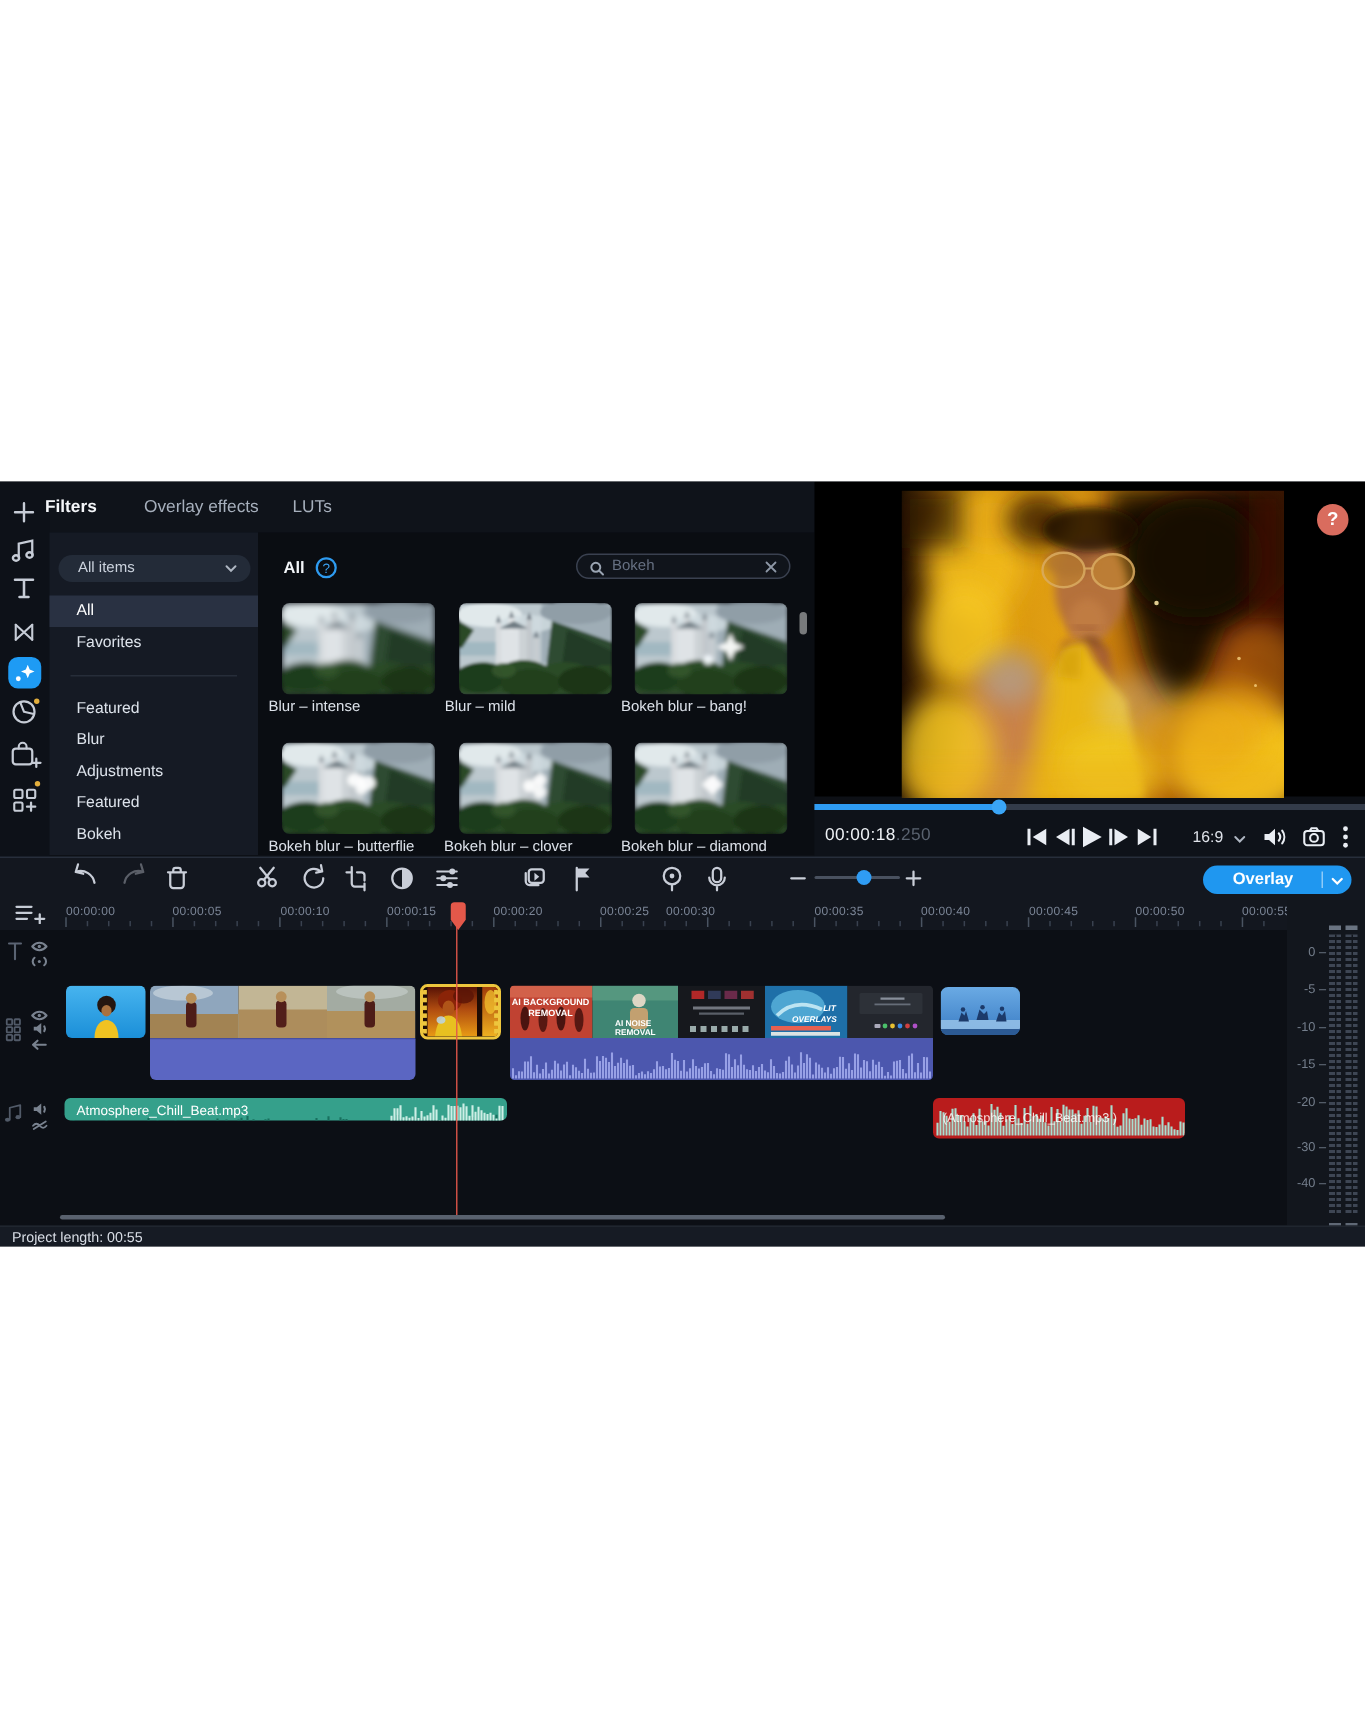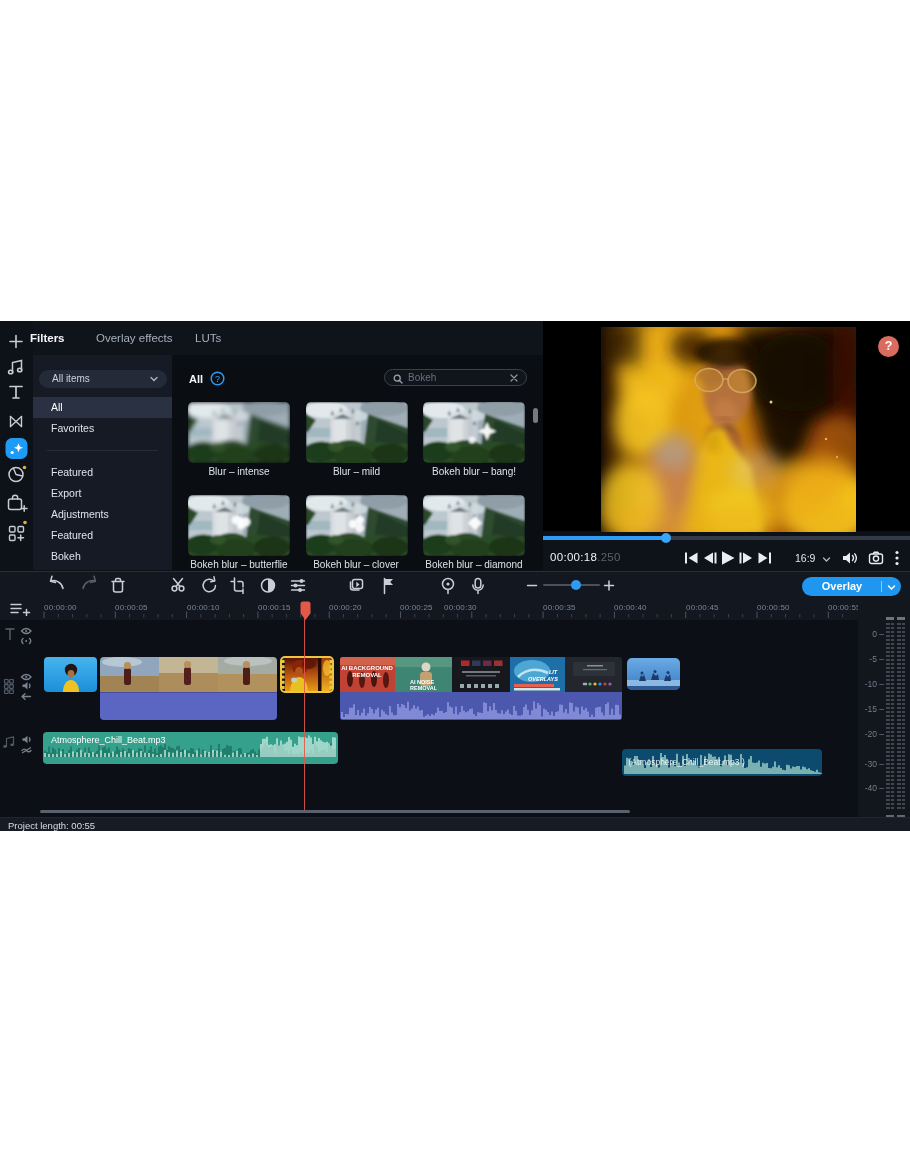--- a/index.html
+++ b/index.html
@@ -15,21 +15,21 @@
 #pctrl{left:543px;top:215px;width:367px;height:36px;background:#0e1219}
 #toolbar{left:0;top:251px;width:910px;height:28px;background:#13171f}
 #ruler{left:0;top:279px;width:858px;height:20px;background:#13171f}
 #meterpanel{left:858px;top:279px;width:52px;height:217px;background:#12161d}
 #tracks{left:0;top:299px;width:858px;height:197px;background:#0c0f15}
 #statusbar{left:0;top:496px;width:910px;height:14px;background:#161b24;border-top:1px solid #20262f}
 .rl{position:absolute;top:3px;font-size:8px;color:#7b8596;letter-spacing:.2px}
 .db{position:absolute;right:26px;font-size:8.5px;color:#747e8c;text-align:right}
 .row{position:absolute;left:33px;width:139px;height:21px;line-height:21px;font-size:10.5px;color:#dde3eb;padding-left:18px}
 .thumb{position:absolute;width:102px;height:61px;border-radius:5px;overflow:hidden}
-.tlabel{position:absolute;width:120px;text-align:center;font-size:10px;color:#dce1e9}
+.tlabel{position:absolute;width:120px;font-size:10px;color:#dce1e9}
 svg{display:block}
 .ic{position:absolute}
 </style></head>
 <body>
 <div id="app">
 
   <div class="abs" id="sidebar"></div>
   <svg class="ic" style="left:0;top:0" width="33" height="251" viewBox="0 0 33 251" fill="none" stroke="#c6ccd6" stroke-width="1.6" stroke-linecap="round">
     <path d="M10 20.5h12M16 14.5v12"></path>
     <path d="M12.5 51v-9.5l9-2V49" stroke-width="1.5"></path>
@@ -62,21 +62,21 @@
   <div class="abs" id="panelside"></div>
   <div class="abs" style="left:39px;top:49px;width:128px;height:18px;border-radius:9px;background:#232b38;color:#ccd3de;font-size:10px;line-height:18px;padding-left:13px">All items
     <svg style="position:absolute;right:9px;top:5px" width="8" height="8" viewBox="0 0 8 8" fill="none" stroke="#aeb6c2" stroke-width="1.3" stroke-linecap="round">
         <path d="M1 2.5l3 3 3-3"></path>
       </svg>
   </div>
   <div class="row" style="top:76px;background:#293142;color:#fff">All</div>
   <div class="row" style="top:97px">Favorites</div>
   <div class="abs" style="left:47px;top:129px;width:111px;height:1px;background:#262d39"></div>
   <div class="row" style="top:141px">Featured</div>
-  <div class="row" style="top:162px">Export</div>
+  <div class="row" style="top:162px">Blur</div>
   <div class="row" style="top:183px">Adjustments</div>
   <div class="row" style="top:204px">Featured</div>
   <div class="row" style="top:225px">Bokeh</div>
 
   <div class="abs" id="content"></div>
   <div class="abs" style="left:189px;top:49px;font-size:11px;font-weight:bold;color:#f2f5f8;line-height:18px">All</div>
   <svg class="ic" style="left:210px;top:50px" width="15" height="15" viewBox="0 0 15 15">
       <circle cx="7.5" cy="7.5" r="6.3" fill="none" stroke="#2e9bf0" stroke-width="1.5"></circle>
       <text x="7.5" y="10.8" text-anchor="middle" font-size="9" fill="#3ba1f2" font-family="Liberation Sans">?</text>
     </svg>
@@ -700,28 +700,28 @@
           <path d="M12 23l2-6 2 2 1-3 2 7z"></path>
           <path d="M24 22l2-7 3 3 2-2 1 6z"></path>
           <path d="M37 23l2-6 2 2 2-3 1 7z"></path>
           <circle cx="15" cy="15" r="1.5"></circle>
           <circle cx="28" cy="13.5" r="1.5"></circle>
           <circle cx="41" cy="14.5" r="1.5"></circle>
         </g>
 <rect y="28" width="54" height="4" fill="#2c5a94"></rect>
       </svg>
     </div>
-    <div class="abs" style="left:43px;top:411px;width:295px;height:32px;border-radius:4px;background:#35a08b;overflow:hidden">
+    <div class="abs" style="left:43px;top:411px;width:295px;height:15px;border-radius:4px;background:#35a08b;overflow:hidden">
 <svg width="295" height="27" style="position:absolute;left:0;top:0">
 <path d="M2.0 25.0V18.4M4.0 25.0V20.0M6.0 25.0V14.6M8.0 25.0V20.7M10.0 25.0V15.6M12.0 25.0V17.5M14.0 25.0V20.8M16.0 25.0V16.0M18.0 25.0V21.1M20.0 25.0V17.1M22.0 25.0V21.0M24.0 25.0V20.9M26.0 25.0V17.9M28.0 25.0V14.6M30.0 25.0V21.1M32.0 25.0V20.5M34.0 25.0V17.8M36.0 25.0V16.0M38.0 25.0V19.1M40.0 25.0V20.1M42.0 25.0V15.6M44.0 25.0V22.1M46.0 25.0V15.3M48.0 25.0V19.6M50.0 25.0V20.7M52.0 25.0V20.7M54.0 25.0V18.7M56.0 25.0V13.4M58.0 25.0V19.7M60.0 25.0V15.3M62.0 25.0V14.6M64.0 25.0V17.4M66.0 25.0V15.5M68.0 25.0V20.7M70.0 25.0V20.8M72.0 25.0V19.3M74.0 25.0V14.6M76.0 25.0V17.4M78.0 25.0V18.7M80.0 25.0V16.5M82.0 25.0V18.0M84.0 25.0V19.7M86.0 25.0V16.0M88.0 25.0V17.3M90.0 25.0V21.0M92.0 25.0V19.2M94.0 25.0V19.2M96.0 25.0V16.3M98.0 25.0V16.8M100.0 25.0V19.9M102.0 25.0V13.6M104.0 25.0V20.9M106.0 25.0V17.9M108.0 25.0V14.3M110.0 25.0V20.1M112.0 25.0V16.5M114.0 25.0V21.1M116.0 25.0V14.3M118.0 25.0V13.2M120.0 25.0V15.2M122.0 25.0V12.0M124.0 25.0V18.1M126.0 25.0V14.2M128.0 25.0V15.5M130.0 25.0V15.9M132.0 25.0V17.4M134.0 25.0V14.2M136.0 25.0V13.7M138.0 25.0V18.2M140.0 25.0V17.1M142.0 25.0V22.1M144.0 25.0V17.9M146.0 25.0V18.8M148.0 25.0V16.0M150.0 25.0V16.6M152.0 25.0V20.2M154.0 25.0V19.0M156.0 25.0V16.2M158.0 25.0V21.7M160.0 25.0V17.4M162.0 25.0V20.0M164.0 25.0V20.4M166.0 25.0V20.9M168.0 25.0V13.3M170.0 25.0V20.0M172.0 25.0V18.7M174.0 25.0V17.2M176.0 25.0V12.1M178.0 25.0V20.6M180.0 25.0V16.8M182.0 25.0V16.0M184.0 25.0V12.9M186.0 25.0V14.0M188.0 25.0V14.0M190.0 25.0V19.6M192.0 25.0V18.8M194.0 25.0V19.6M196.0 25.0V16.1M198.0 25.0V16.2M200.0 25.0V21.9M202.0 25.0V21.5M204.0 25.0V20.8M206.0 25.0V20.6M208.0 25.0V18.2M210.0 25.0V16.9M212.0 25.0V19.5M214.0 25.0V21.8M216.0 25.0V17.5M218.0 25.0V17.8M220.0 25.0V15.6M222.0 25.0V11.3M224.0 25.0V14.0M226.0 25.0V15.8M228.0 25.0V14.7M230.0 25.0V14.2M232.0 25.0V20.9M234.0 25.0V12.2M236.0 25.0V13.7M238.0 25.0V13.1M240.0 25.0V14.2M242.0 25.0V18.4M244.0 25.0V18.6M246.0 25.0V21.4M248.0 25.0V17.5M250.0 25.0V22.1M252.0 25.0V22.3M254.0 25.0V21.6M256.0 25.0V21.6M258.0 25.0V20.0M260.0 25.0V22.0M262.0 25.0V22.2M264.0 25.0V20.7M266.0 25.0V21.0M268.0 25.0V18.3M270.0 25.0V21.4M272.0 25.0V12.6M274.0 25.0V15.1M276.0 25.0V19.9M278.0 25.0V18.7M280.0 25.0V17.7M282.0 25.0V17.5M284.0 25.0V20.1M286.0 25.0V12.5M288.0 25.0V11.2M290.0 25.0V16.9M292.0 25.0V17.0" stroke="#18705f" stroke-width="1.4"></path>
 <path d="M218.0 25.0V11.9M220.0 25.0V6.8M222.0 25.0V6.8M224.0 25.0V4.8M226.0 25.0V12.8M228.0 25.0V12.2M230.0 25.0V13.2M232.0 25.0V12.3M234.0 25.0V6.2M236.0 25.0V13.4M238.0 25.0V8.6M240.0 25.0V12.4M242.0 25.0V11.5M244.0 25.0V9.8M246.0 25.0V4.9M248.0 25.0V7.7M250.0 25.0V14.8M252.0 25.0V11.7M254.0 25.0V13.2M256.0 25.0V4.5M258.0 25.0V5.3M260.0 25.0V5.3M262.0 25.0V5.1M264.0 25.0V6.1M266.0 25.0V3.6M268.0 25.0V5.5M270.0 25.0V11.9M272.0 25.0V4.8M274.0 25.0V9.2M276.0 25.0V5.9M278.0 25.0V8.2M280.0 25.0V9.8M282.0 25.0V10.6M284.0 25.0V9.8M286.0 25.0V11.2M288.0 25.0V13.6M290.0 25.0V5.2M292.0 25.0V5.4M2.0 25.0V21.0M6.0 25.0V22.0M10.0 25.0V22.1M14.0 25.0V21.8M18.0 25.0V19.2M22.0 25.0V21.7M26.0 25.0V21.1M30.0 25.0V19.6M34.0 25.0V20.3M38.0 25.0V18.3M42.0 25.0V20.6M46.0 25.0V20.9M50.0 25.0V19.9M54.0 25.0V21.9M58.0 25.0V18.5M62.0 25.0V21.1M66.0 25.0V21.1M70.0 25.0V19.6M74.0 25.0V22.2M78.0 25.0V19.7M82.0 25.0V18.8M86.0 25.0V21.3M90.0 25.0V18.3M94.0 25.0V20.4M98.0 25.0V19.1M102.0 25.0V20.7M106.0 25.0V21.0M110.0 25.0V21.7M114.0 25.0V23.0M118.0 25.0V22.0M122.0 25.0V18.1M126.0 25.0V20.3M130.0 25.0V20.7M134.0 25.0V18.5M138.0 25.0V20.0M142.0 25.0V18.1M146.0 25.0V21.2M150.0 25.0V21.9M154.0 25.0V18.4M158.0 25.0V22.2M162.0 25.0V19.0M166.0 25.0V20.0M170.0 25.0V18.1M174.0 25.0V18.3M178.0 25.0V19.7M182.0 25.0V22.8M186.0 25.0V22.9M190.0 25.0V20.6M194.0 25.0V18.9M198.0 25.0V22.6M202.0 25.0V20.9M206.0 25.0V22.6M210.0 25.0V21.5M214.0 25.0V23.0" stroke="#cdeee6" stroke-width="1.4"></path>
 </svg>
 <div style="position:absolute;left:8px;top:3px;font-size:9px;color:#fff">Atmosphere_Chill_Beat.mp3</div>
     </div>
-    <div class="abs" style="left:621.5px;top:428px;width:200px;height:27px;border-radius:4px;background:#0c4a6e;overflow:hidden">
+    <div class="abs" style="left:621.5px;top:411px;width:168px;height:27px;border-radius:4px;background:#b91c1c;overflow:hidden">
 <svg width="210" height="27" style="position:absolute;left:0;top:0">
 <path d="M3.0 25.0V16.5M5.0 25.0V8.7M7.0 25.0V9.5M9.0 25.0V11.8M11.0 25.0V15.8M13.0 25.0V7.1M15.0 25.0V6.9M17.0 25.0V11.3M19.0 25.0V11.4M21.0 25.0V15.5M23.0 25.0V19.0M25.0 25.0V13.4M27.0 25.0V10.2M29.0 25.0V18.0M31.0 25.0V7.1M33.0 25.0V15.5M35.0 25.0V15.5M37.0 25.0V18.4M39.0 25.0V4.0M41.0 25.0V7.9M43.0 25.0V5.9M45.0 25.0V9.8M47.0 25.0V18.5M49.0 25.0V14.1M51.0 25.0V11.5M53.0 25.0V17.3M55.0 25.0V4.7M57.0 25.0V13.5M59.0 25.0V16.7M61.0 25.0V6.7M63.0 25.0V17.1M65.0 25.0V5.1M67.0 25.0V12.2M69.0 25.0V10.7M71.0 25.0V13.9M73.0 25.0V11.7M75.0 25.0V16.2M77.0 25.0V18.4M79.0 25.0V6.0M81.0 25.0V15.5M83.0 25.0V7.3M85.0 25.0V15.9M87.0 25.0V4.5M89.0 25.0V5.6M91.0 25.0V7.7M93.0 25.0V7.6M95.0 25.0V10.3M97.0 25.0V8.1M99.0 25.0V17.2M101.0 25.0V11.9M103.0 25.0V6.6M105.0 25.0V16.0M107.0 25.0V5.2M109.0 25.0V5.7M111.0 25.0V12.9M113.0 25.0V13.5M115.0 25.0V12.2M117.0 25.0V13.4M119.0 25.0V4.9M121.0 25.0V13.9M123.0 25.0V19.1M125.0 25.0V18.3M127.0 25.0V10.2M129.0 25.0V6.9M131.0 25.0V13.6M133.0 25.0V14.0M135.0 25.0V13.5M137.0 25.0V11.5M139.0 25.0V17.8M141.0 25.0V13.7M143.0 25.0V14.6M145.0 25.0V14.1M147.0 25.0V19.0M149.0 25.0V19.3M151.0 25.0V17.7M153.0 25.0V12.5M155.0 25.0V18.2M157.0 25.0V16.2M159.0 25.0V19.0M161.0 25.0V20.8M163.0 25.0V21.3M165.0 25.0V15.7M167.0 25.0V16.3M169.0 25.0V19.5M171.0 25.0V17.6M173.0 25.0V18.0M175.0 25.0V16.9M177.0 25.0V17.0M179.0 25.0V20.5M181.0 25.0V17.6M183.0 25.0V18.2M185.0 25.0V20.3M187.0 25.0V19.3M189.0 25.0V21.3M191.0 25.0V22.0M193.0 25.0V22.7M195.0 25.0V20.8M197.0 25.0V23.3M199.0 25.0V23.7M201.0 25.0V22.1M203.0 25.0V22.5M205.0 25.0V23.4" stroke="#a9decf" stroke-width="1.4"></path>
 </svg>
 <div style="position:absolute;left:7px;top:8px;font-size:8.5px;color:rgba(255,255,255,.85)">(Atmosphere_Chill_Beat.mp3 )</div>
     </div>
 
   <div class="abs" style="left:40px;top:489px;width:590px;height:3px;border-radius:1.5px;background:#59616e"></div>
 
   <div class="abs" style="left:303.9px;top:296px;width:1.6px;height:193px;background:rgba(226,87,74,.9);z-index:50"></div>
   <svg class="ic" style="left:299.5px;top:279.5px;z-index:51" width="11" height="20" viewBox="0 0 11 20">

